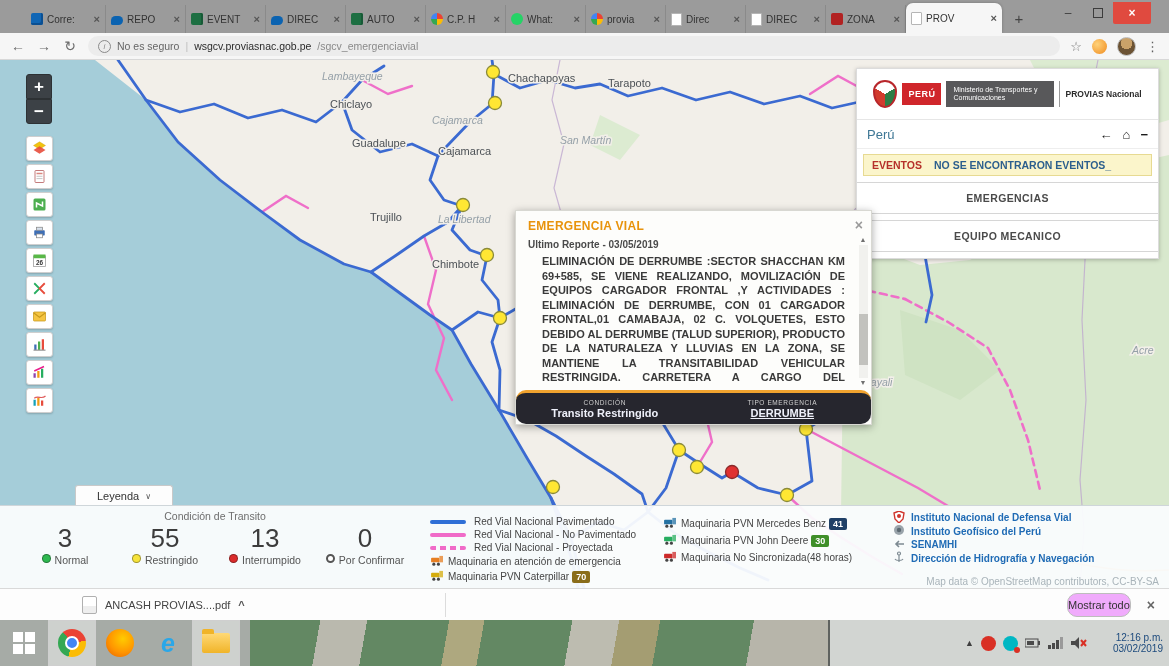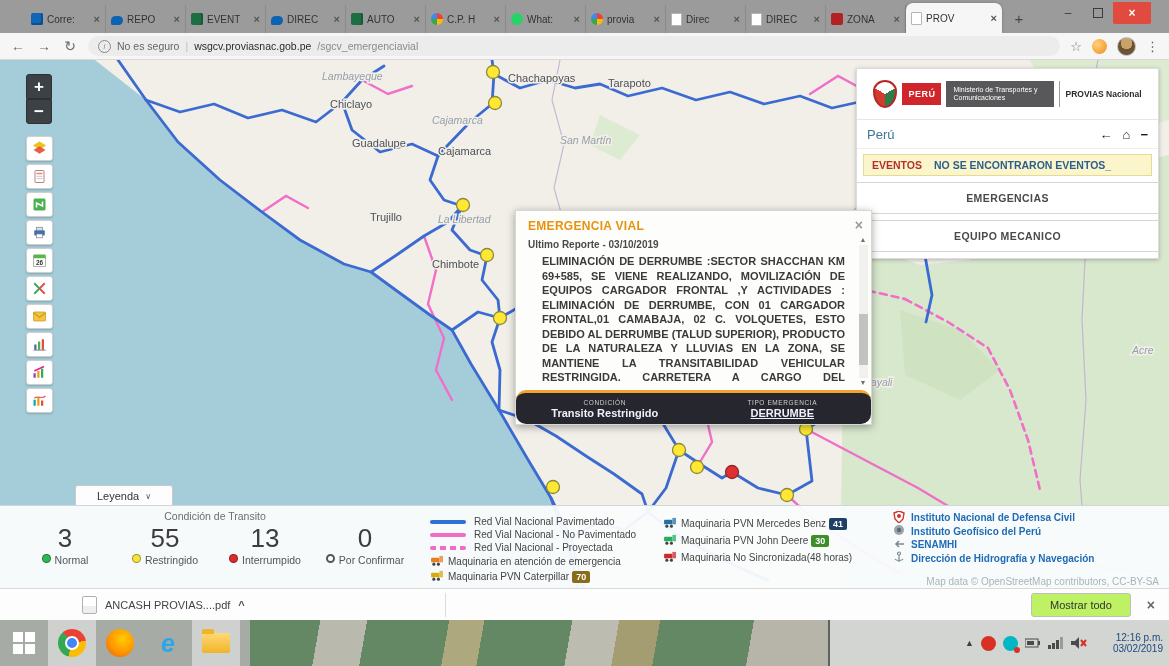--- a/index.html
+++ b/index.html
@@ -114,21 +114,21 @@
   .lg-attrib{position:absolute;right:10px;bottom:2px;font-size:10px;color:#a9b4ba;}
 
   
   .downloadbar{position:absolute;left:0;top:588px;width:1169px;height:32px;background:#fdfdfd;border-top:1px solid #d9d9d9;display:flex;align-items:center;}
   .dl-chip{display:flex;align-items:center;gap:8px;margin-left:82px;font-size:11px;color:#444;}
   .pdf-ic{width:13px;height:16px;border:1px solid #b0b0b0;border-radius:2px;background:
      linear-gradient(#fff 55%,#eee 55%);position:relative;}
   .dl-caret{font-weight:bold;color:#555;font-size:11px;}
   .dl-div{width:1px;height:24px;background:#dcdcdc;margin-left:200px;}
   .dl-right{margin-left:auto;display:flex;align-items:center;gap:16px;margin-right:14px;}
-  .showall-btn{border:1px solid #bdbdbd;border-radius:3px;background:#bef264;font-size:11px;color:#333;padding:5px 18px;}
+  .showall-btn{border:1px solid #bdbdbd;border-radius:10px;background:#f0abfc;font-size:11px;color:#333;padding:5px 0;}
   .dl-close{color:#666;font-size:14px;font-weight:bold;}
 
   
   .taskbar{position:absolute;left:0;top:620px;width:1169px;height:46px;background:#a6aba6;}
   .tb-desktop{position:absolute;left:250px;top:0;width:578px;height:46px;background:
      linear-gradient(100deg,#4d9a4d 0 12%,#e8e3cf 0 20%,#4d9a4d 0 34%,#d9c873 0 40%,#4d9a4d 0 55%,#efe9d2 0 63%,#c9b75f 0 70%,#4d9a4d 0 86%,#e4dec8 0 100%);filter:saturate(.75) brightness(.95);}
   .tb-desktop::after{content:"";position:absolute;inset:0;background:rgba(130,134,130,.35);}
   .tb-divider{position:absolute;left:828px;top:0;width:2px;height:46px;background:#5f625f;}
   .tb-right{position:absolute;left:830px;top:0;width:339px;height:46px;background:#d2d5d2;display:flex;align-items:center;justify-content:flex-end;gap:7px;padding-right:6px;box-sizing:border-box;}
   .tb-left{position:absolute;left:0;top:0;height:46px;display:flex;align-items:stretch;}
@@ -440,21 +440,21 @@
       </div>
       <div class="panel-btn">EMERGENCIAS</div>
       <div class="panel-btn">EQUIPO MECANICO</div>
     </div>
 
     <div class="popup">
       <div class="popup-title-row">
         <span class="popup-title">EMERGENCIA VIAL</span>
         <span class="popup-close">×</span>
       </div>
-      <div class="popup-report">Ultimo Reporte - 03/10/2019</div>
+      <div class="popup-report">Ultimo Reporte - 03/05/2019</div>
       <div class="popup-body">ELIMINACIÓN DE DERRUMBE :SECTOR SHACCHAN KM 69+585, SE VIENE REALIZANDO, MOVILIZACIÓN DE EQUIPOS CARGADOR FRONTAL ,Y ACTIVIDADES : ELIMINACIÓN DE DERRUMBE, CON 01 CARGADOR FRONTAL,01 CAMABAJA, 02 C. VOLQUETES, ESTO DEBIDO AL DERRUMBE (TALUD SUPERIOR), PRODUCTO DE LA NATURALEZA Y LLUVIAS EN LA ZONA, SE MANTIENE LA TRANSITABILIDAD VEHICULAR RESTRINGIDA. CARRETERA A CARGO DEL CONSERVADOR CONTRATISTA CASA. (SUPERVISADO POR ACRUTA &amp; TAPIA INGENIEROS S.A.C)</div>
       <div class="popup-scroll">
         <span class="arr">▲</span>
         <span class="track">
             <span class="thumb"></span>
           </span>
         <span class="arr">▼</span>
       </div>
       <div class="popup-footer">
         <div class="pf-col">
@@ -569,21 +569,21 @@
               </svg></span>
             <span>Maquinaria No  Sincronizada(48 horas)</span>
           </div>
         </div>
       <div class="lg-inst" id="lg-inst">
           <div class="lg-instrow">
             <span><svg viewBox="0 0 12 12">
                 <path d="M6 0 L11 2 L10 8 L6 12 L2 8 L1 2 Z" fill="#fff" stroke="#d0342c" stroke-width="1.4"></path>
                 <circle cx="6" cy="5" r="2" fill="#d0342c"></circle>
               </svg></span>
-            <span>Instituto Nacional de Defensa Civil</span>
+            <span>Instituto Nacional de Defensa Vial</span>
           </div>
           <div class="lg-instrow">
             <span><svg viewBox="0 0 12 12">
                 <circle cx="6" cy="6" r="5" fill="#9aa4ab"></circle>
                 <circle cx="6" cy="6" r="2.2" fill="#5d6a72"></circle>
               </svg></span>
             <span>Instituto Geofísico del Perú</span>
           </div>
           <div class="lg-instrow">
             <span><svg viewBox="0 0 12 12">

